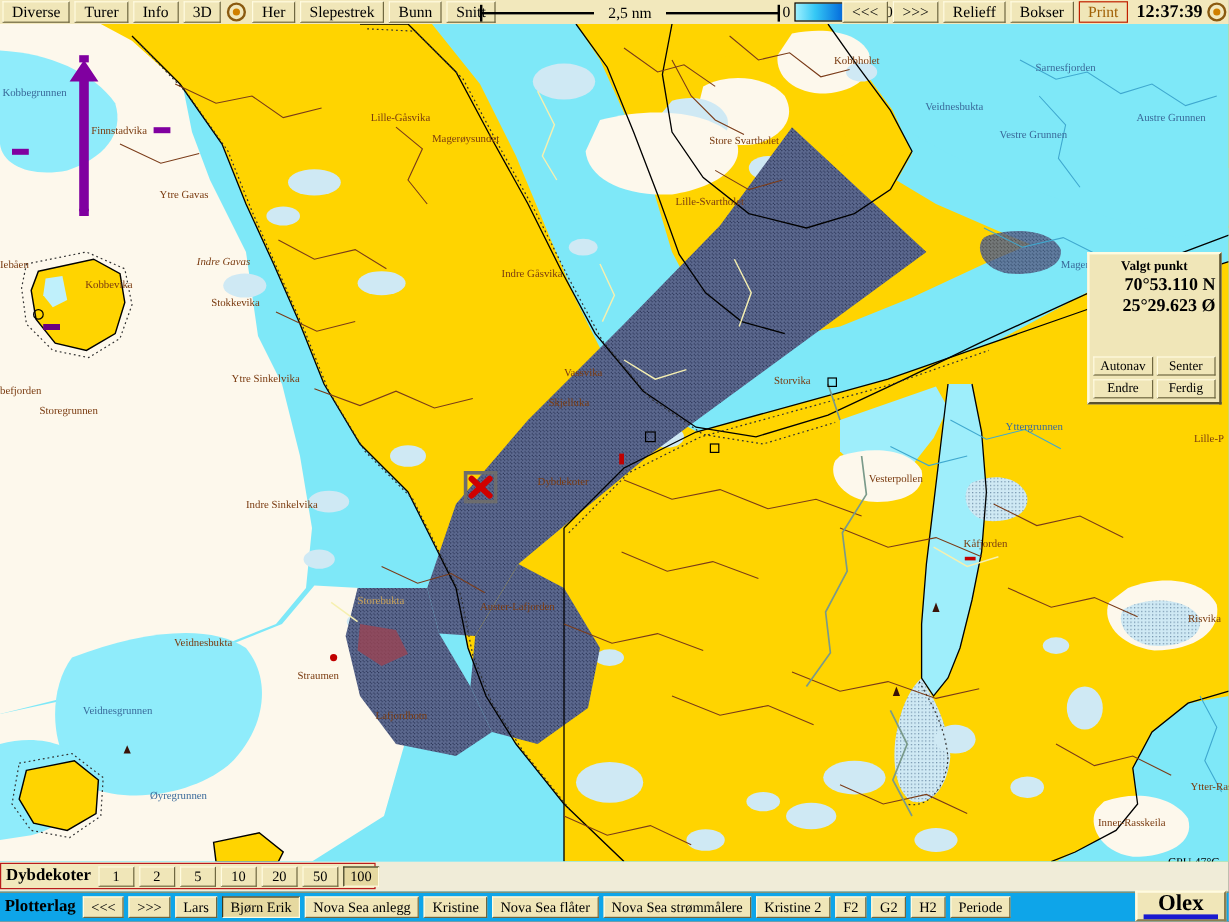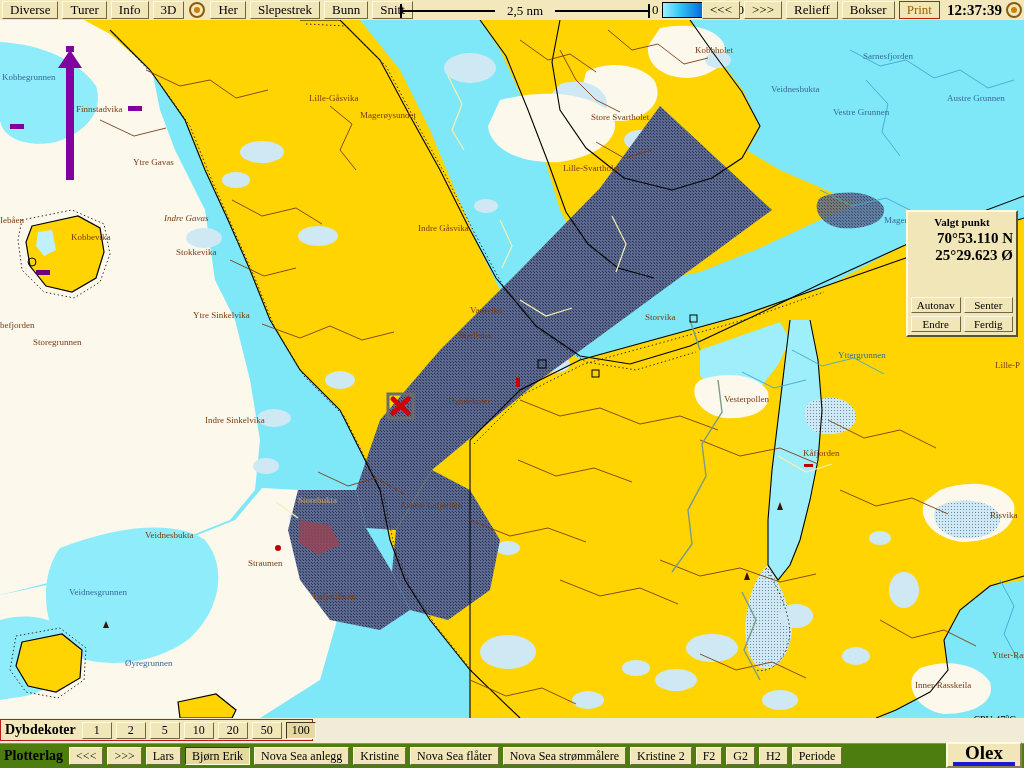--- a/index.html
+++ b/index.html
@@ -78,21 +78,21 @@
            font-family:"Liberation Serif",serif;}
 
   
   #dybdebar{position:absolute;left:0;top:719px;height:22px;width:313px;
             background:#f2e8bc;border:1px solid #b91c1c;box-sizing:border-box;
             display:flex;align-items:center;padding-left:4px;}
   #dybdebar .ttl{font-size:14px;font-weight:bold;margin-right:6px;}
   #dybdebar .btn{height:17px;min-width:30px;font-size:12px;margin-right:4px;padding:0 4px;}
 
   #plotbar{position:absolute;left:0;top:743px;width:1024px;height:25px;
-           background:#4d7c0f;border-top:1px solid #9a8f60;box-sizing:border-box;
+           background:#0ea5e9;border-top:1px solid #9a8f60;box-sizing:border-box;
            display:flex;align-items:center;padding-left:4px;}
   #plotbar .ttl{font-size:14px;font-weight:bold;margin-right:6px;}
   #plotbar .btn{height:18px;font-size:12px;margin-right:4px;padding:0 6px;}
   #plotbar .nav{min-width:34px;}
 
   #logo{position:absolute;right:2px;top:742px;width:76px;height:26px;
         background:#f0e6b8;border:2px solid #8a7f52;
         border-top-color:#fffbe0;border-left-color:#fffbe0;box-sizing:border-box;
         display:flex;flex-direction:column;align-items:center;justify-content:center;}
   #logo .txt{font-size:19px;font-weight:bold;line-height:17px;font-family:"Liberation Serif",serif;}

